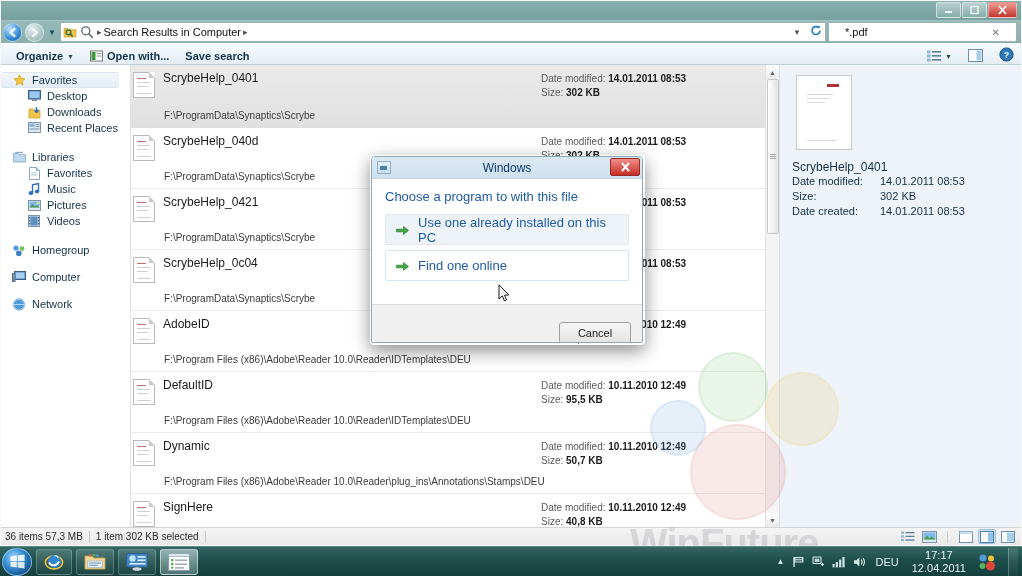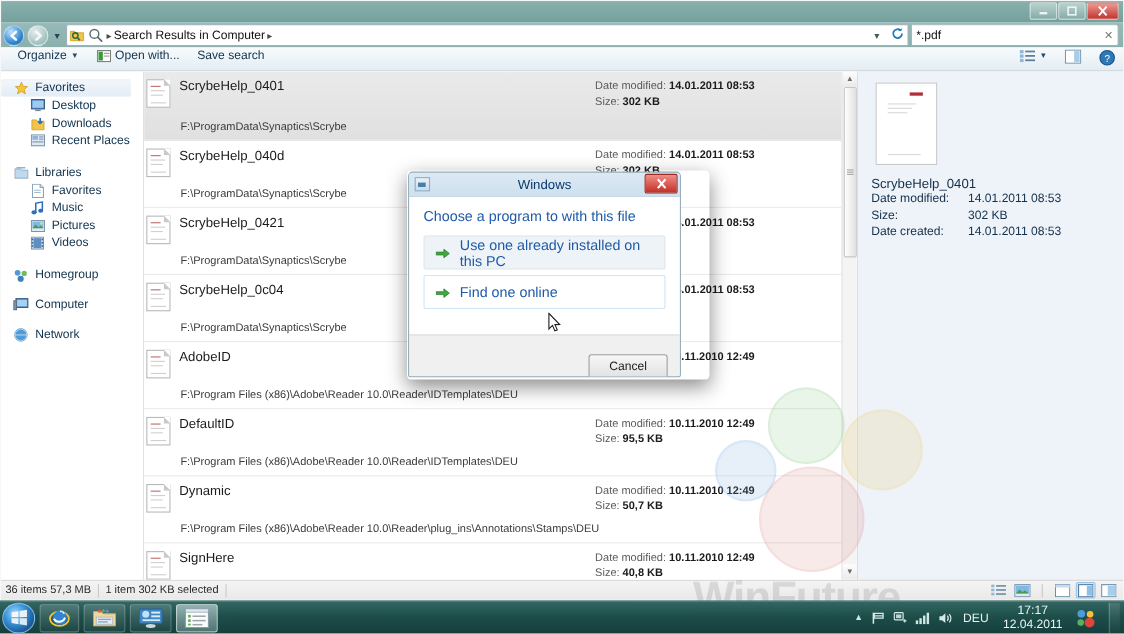--- a/index.html
+++ b/index.html
@@ -75,33 +75,33 @@
   .crumbicon { width:15px; height:15px; display:flex; align-items:center; justify-content:center; }
   .crumbsearch { width:14px; height:14px; }
   .crumbsep { color:#4a4a4a; font-size:9px; }
   .crumbtext { color:#111; font-size:11px; white-space:nowrap; }
   .crumbspacer { flex:1; }
   .crumbdrop { color:#4a5a5a; font-size:8px; padding:0 4px; }
   .refreshbtn { width:16px; padding:0 2px; color:#1565a8; font-size:11px; }
   .searchbox {
     width:188px; height:20px; background:#fff;
     border:1px solid #9fb3b7; border-left:none; border-radius:0 2px 2px 0;
-    display:flex; align-items:center; padding:0 4px;
+    display:flex; align-items:center; padding:0 16px;
   }
   .searchbox input {
     flex:1; border:none; outline:none; font-size:11px;
     font-family:"Liberation Sans", sans-serif; color:#111; background:transparent;
   }
   .searchclear { color:#777; font-size:10px; padding-left:3px; }
   
   .cmdbar {
-    height:22px; display:flex; align-items:flex-start;
+    height:22px; display:flex; align-items:flex-end;
     background: linear-gradient(180deg, #f7fbfd, #e4edf3);
     border-bottom:1px solid #c0cfd8;
-    padding-left:8px; gap:2px;
+    padding-left:8px; gap:2px;font-weight:bold;
   }
   .cmditem {
     display:flex; align-items:center; gap:4px;
     padding:2px 7px; font-size:11px; color:#11334d; border-radius:2px;
     white-space:nowrap;
   }
   .cmdcaret { font-size:7px; color:#2a4a63; }
   .cmdspacer { flex:1; }
   .cmdicon { display:flex; align-items:center; }
   
@@ -202,21 +202,21 @@
     width:18px; height:15px; display:flex; align-items:center; justify-content:center;
   }
   .viewbtn.active { background:#d3e4f5; border:1px solid #9dc0e0; border-radius:2px; }
   
   .dlgshadow {
     position:absolute; left:370px; top:155px; width:275px; height:190px;
     box-shadow: 0 6px 18px rgba(0,0,0,0.45);
     border-radius:4px;
   }
   .dialog {
-    position:absolute; left:371px; top:156px; width:248px; height:187px;
+    position:absolute; left:371px; top:156px; width:272px; height:187px;
     background:#f0f0f0;
     border:1px solid #8ea7b5; border-radius:4px 4px 2px 2px;
     display:flex; flex-direction:column;
     overflow:hidden;
   }
   .dlgtitle {
     height:22px; position:relative;
     background:linear-gradient(180deg,#dbe9f4,#cfe0ee);
     border-bottom:1px solid #c4d4e0;
     display:flex; align-items:center; justify-content:center;

